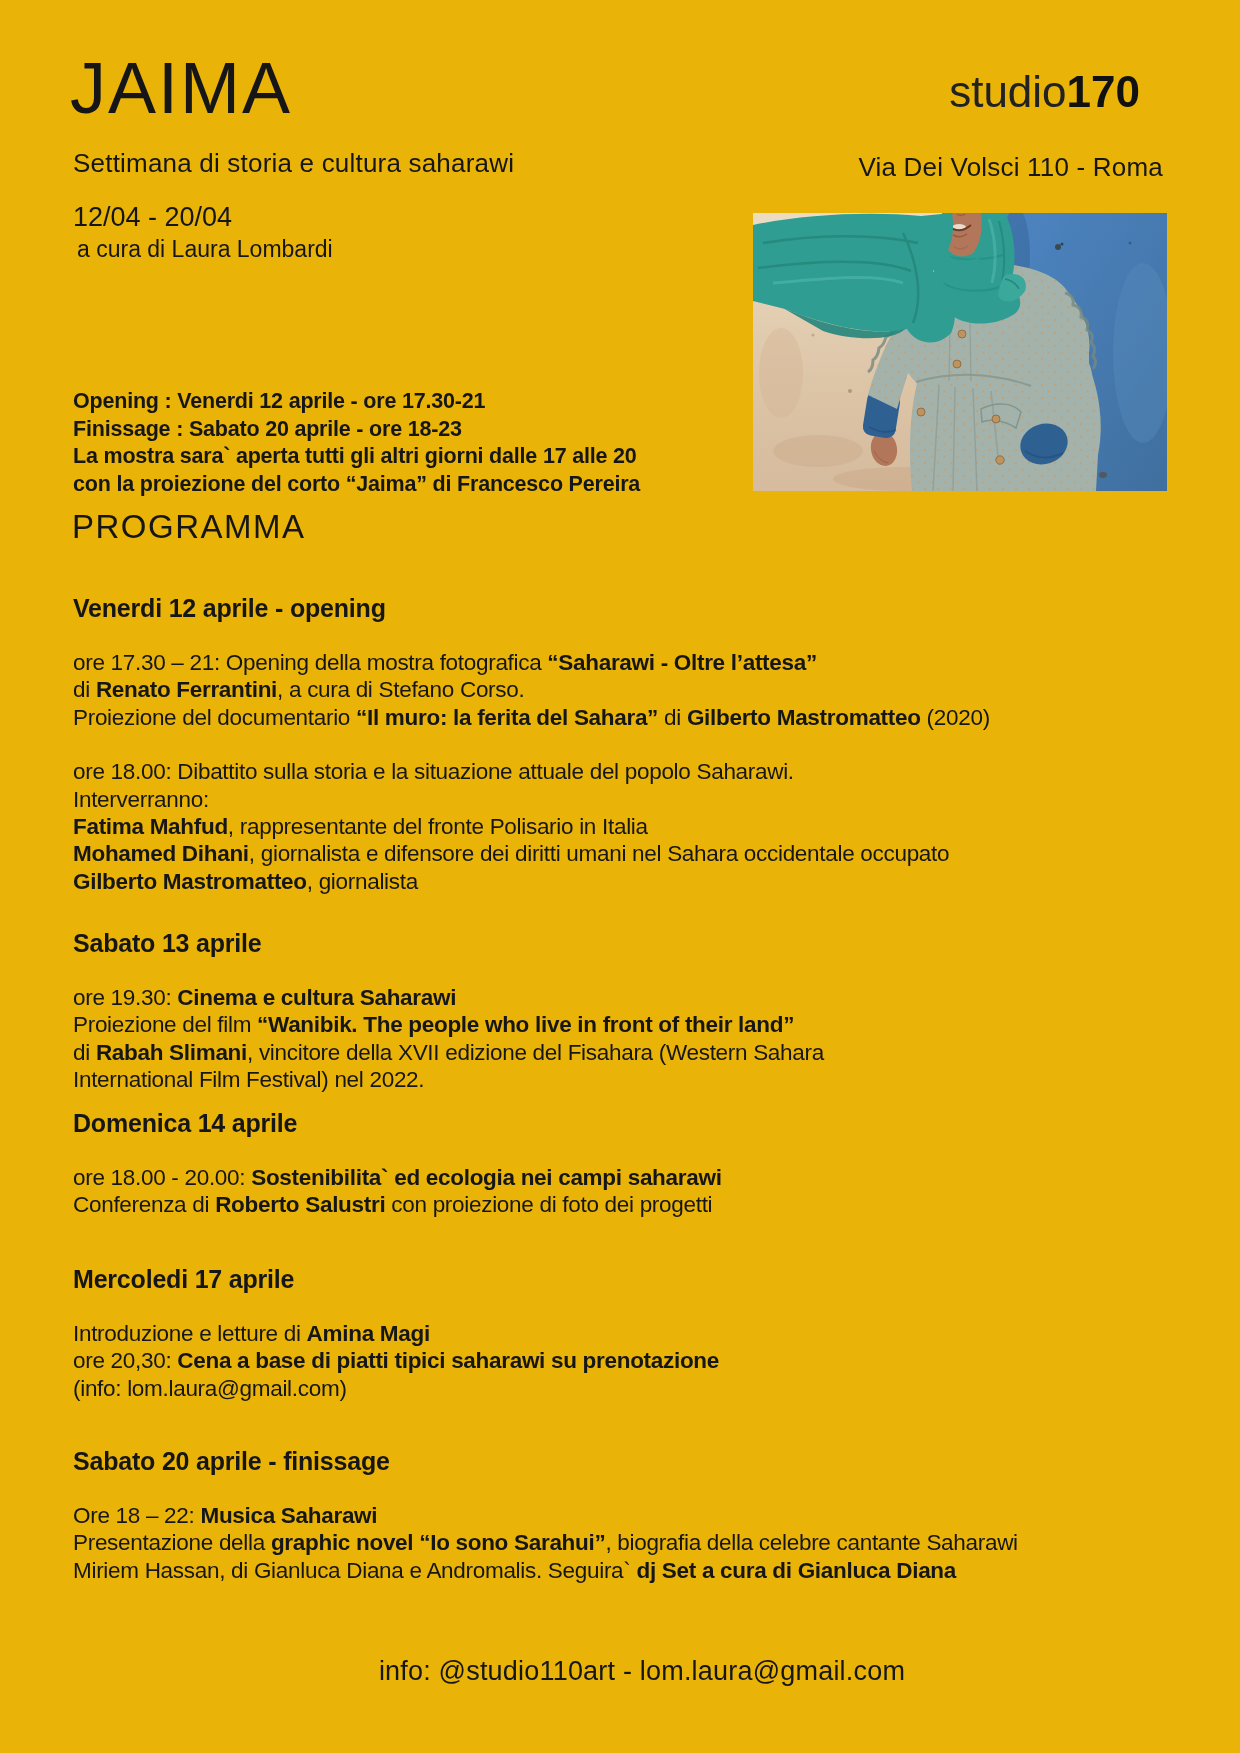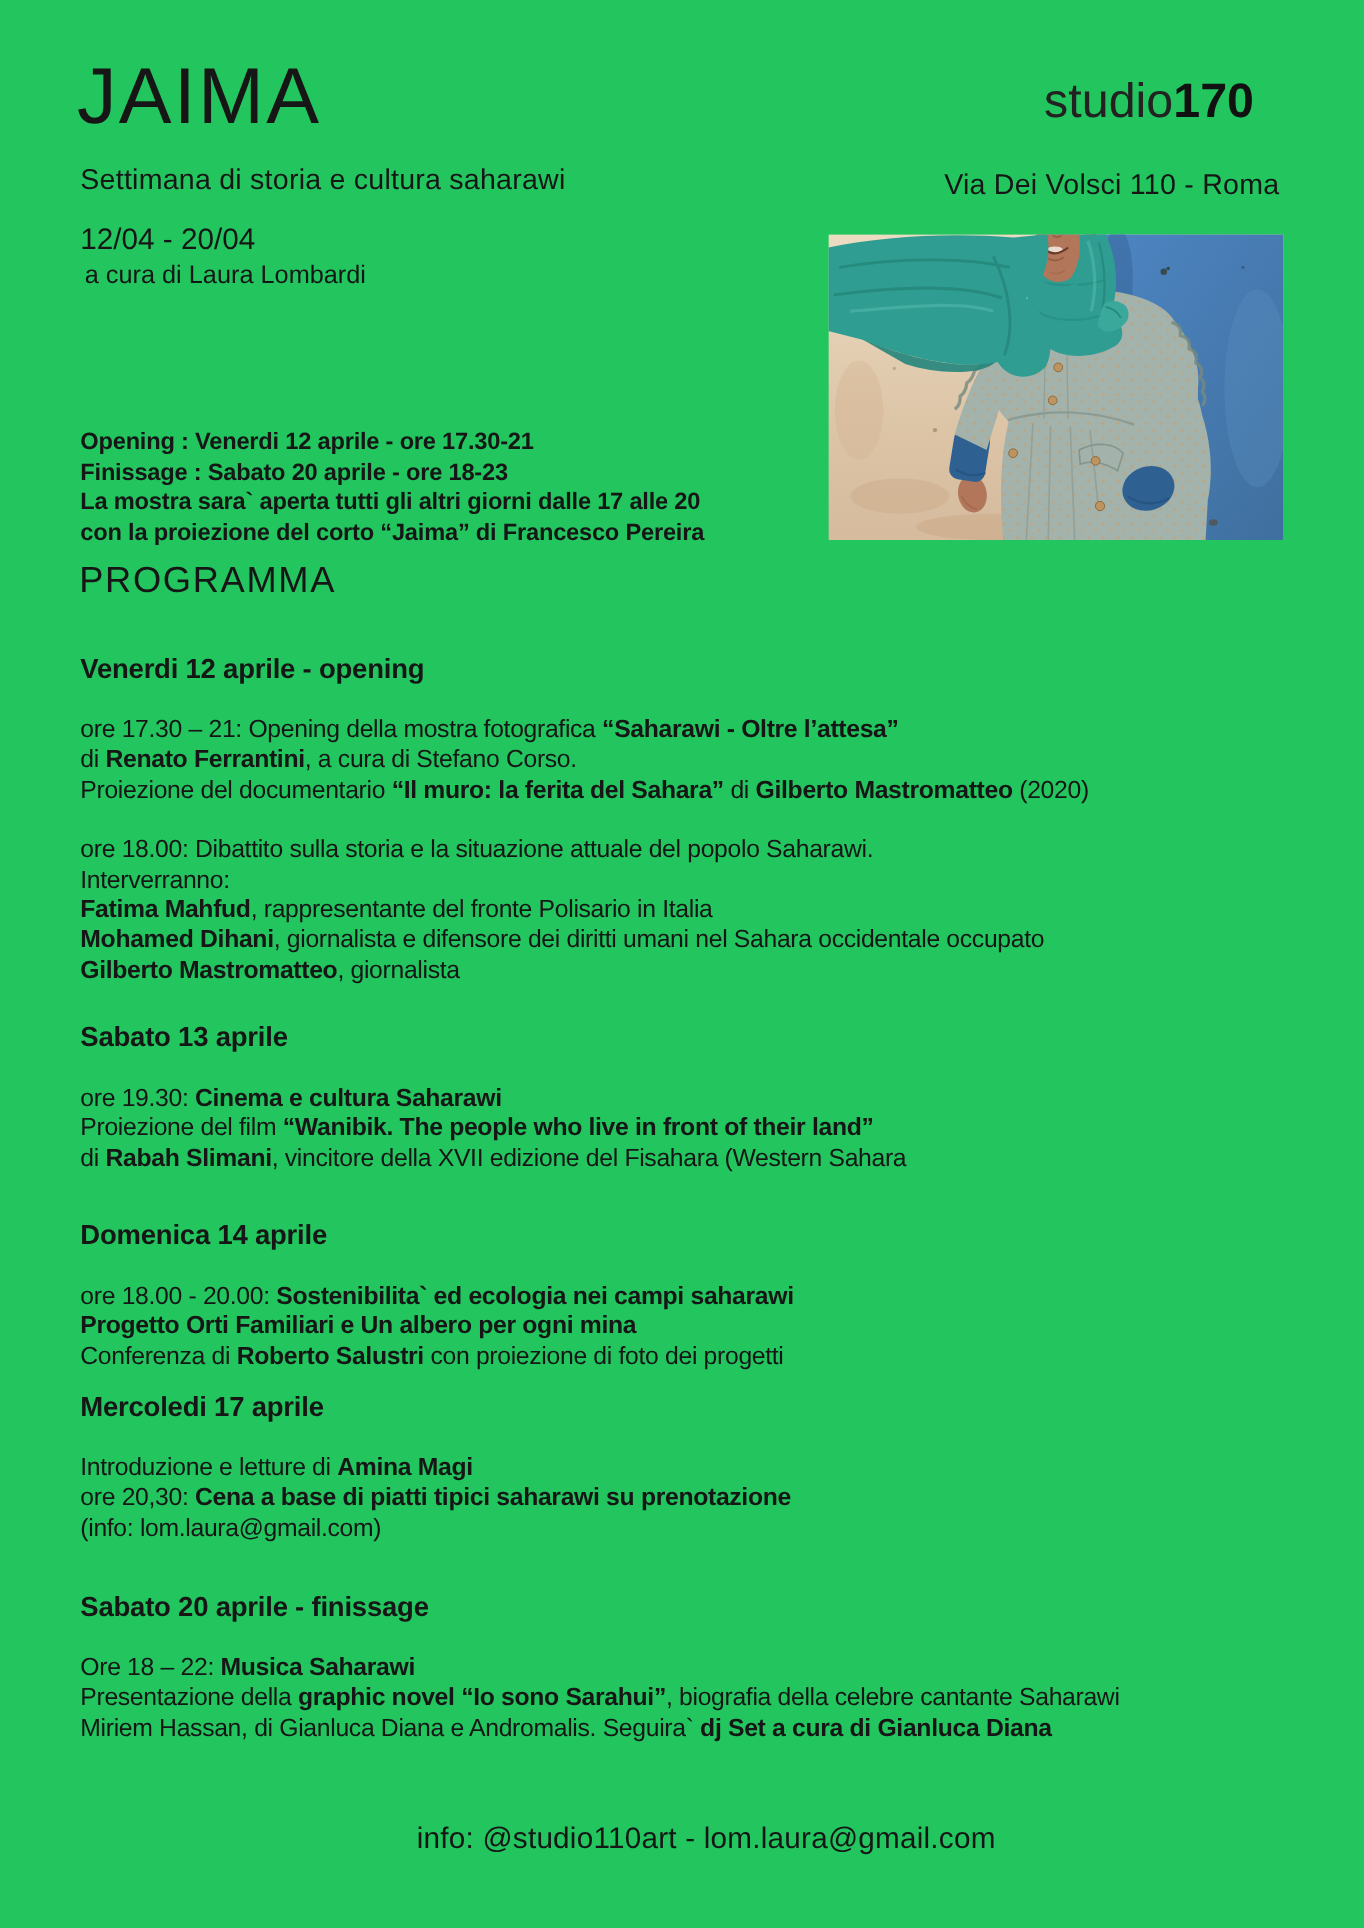--- a/index.html
+++ b/index.html
@@ -1,19 +1,19 @@
 <!DOCTYPE html>
 <html><head>
 <meta charset="utf-8">
 <style>
   html,body{margin:0;padding:0;background:#888;}
   .page{
     position:relative;
     width:1240px;height:1753px;
-    background:#22c55e;
+    background:#eab308;
     color:#161616;
     font-family:"Liberation Sans","DejaVu Sans",sans-serif;
     margin:0 auto;
     overflow:hidden;
   }
   
   .page-title{
     position:absolute;left:70px;top:52px;
     font-size:72px;font-weight:400;letter-spacing:2px;line-height:1;
     margin:0;
@@ -220,29 +220,29 @@
         </p>
       </div>
   </section>
   <section class="sec sec-1">
     <h2>Sabato 13 aprile</h2>
     <div class="sec-body">
         <p class="para">
           <span class="line"><span>ore 19.30: </span><b>Cinema e cultura Saharawi</b></span>
           <span class="line"><span>Proiezione del film </span><b>“Wanibik. The people who live in front of their land”</b></span>
           <span class="line"><span>di </span><b>Rabah Slimani</b><span>, vincitore della XVII edizione del Fisahara (Western Sahara</span></span>
+          <span class="line"><span>International Film Festival) nel 2022.</span></span>
         </p>
       </div>
   </section>
   <section class="sec sec-2">
     <h2>Domenica 14 aprile</h2>
     <div class="sec-body">
         <p class="para">
           <span class="line"><span>ore 18.00 - 20.00: </span><b>Sostenibilita` ed ecologia nei campi saharawi</b></span>
-          <span class="line"><b>Progetto Orti Familiari e Un albero per ogni mina</b></span>
           <span class="line"><span>Conferenza di </span><b>Roberto Salustri</b><span> con proiezione di foto dei progetti</span></span>
         </p>
       </div>
   </section>
   <section class="sec sec-3">
     <h2>Mercoledi 17 aprile</h2>
     <div class="sec-body">
         <p class="para">
           <span class="line"><span>Introduzione e letture di </span><b>Amina Magi</b></span>
           <span class="line"><span>ore 20,30: </span><b>Cena a base di piatti tipici saharawi su prenotazione</b></span>

